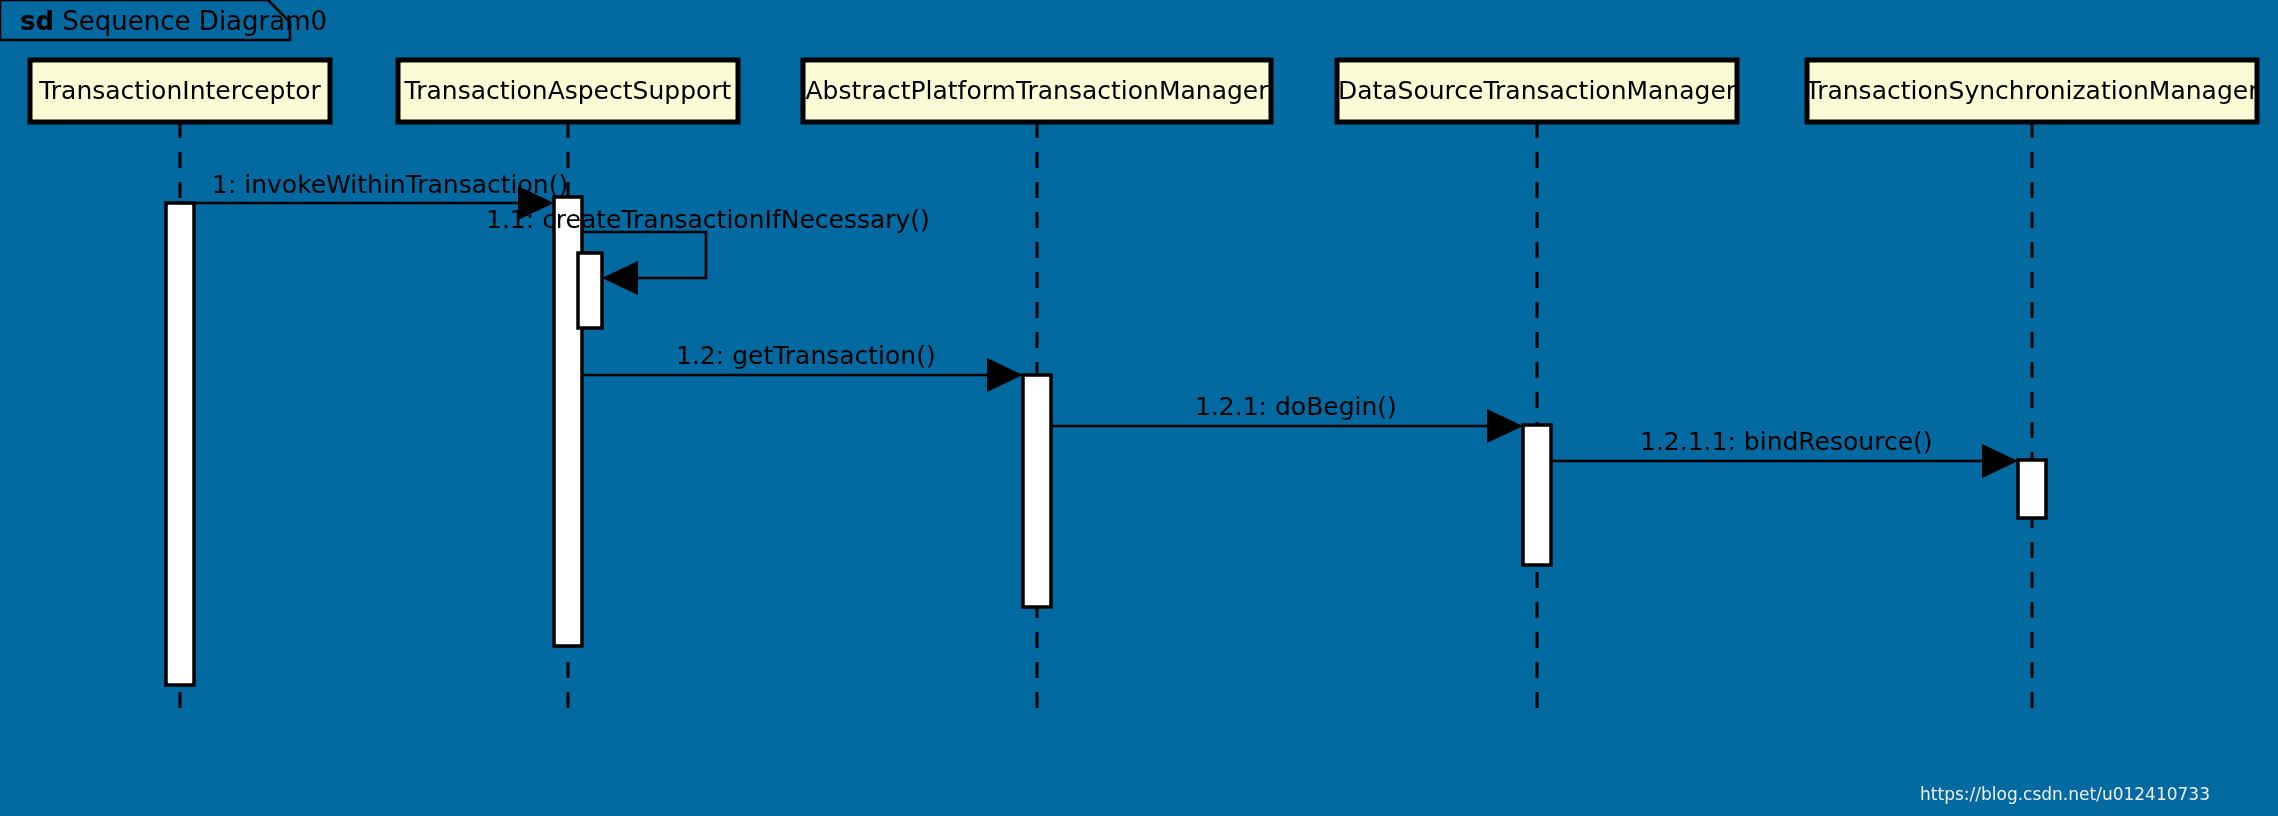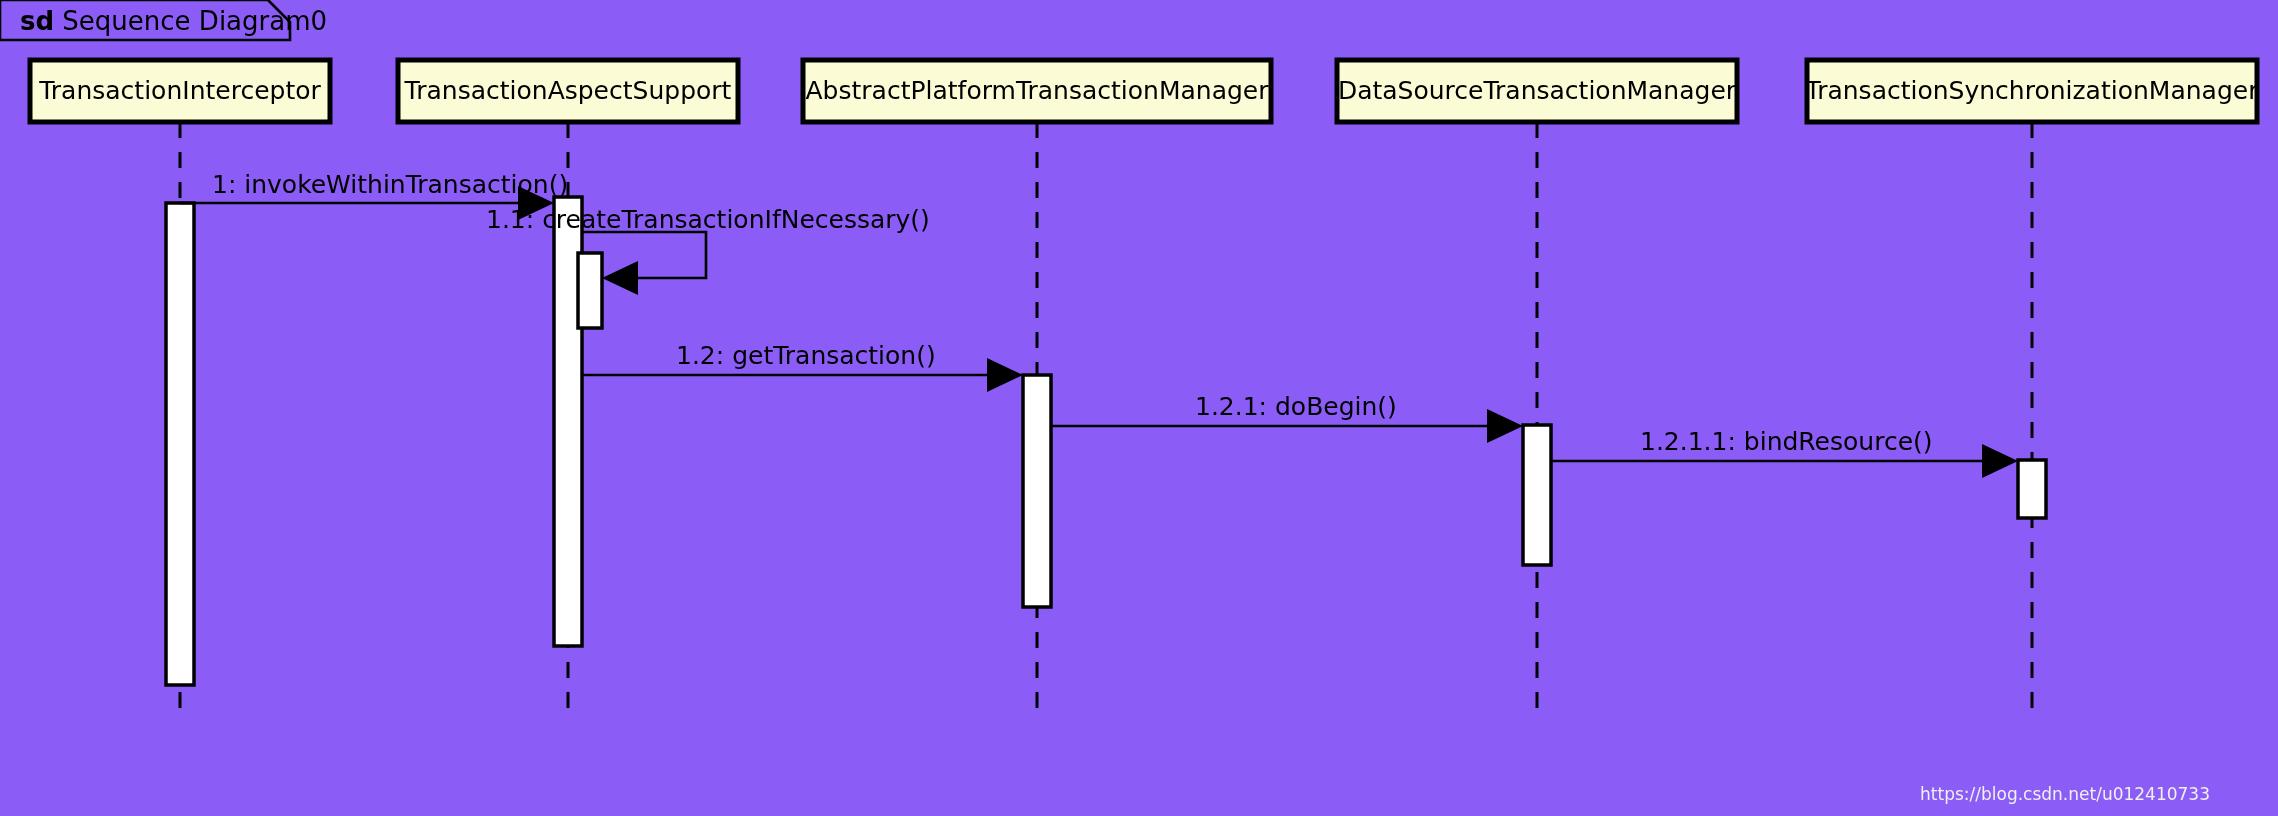--- a/index.html
+++ b/index.html
@@ -11,21 +11,21 @@
   body {
     width: 2278px;
     height: 816px;
     font-family: "DejaVu Sans", "Liberation Sans", sans-serif;
     overflow: hidden;
   }
   #diagram-root {
     position: relative;
     width: 2278px;
     height: 816px;
-    background: #8b5cf6;
+    background: #0369a1;
   }
   #diagram-svg {
     position: absolute;
     left: 0;
     top: 0;
     width: 2278px;
     height: 816px;
     display: block;
   }
   

